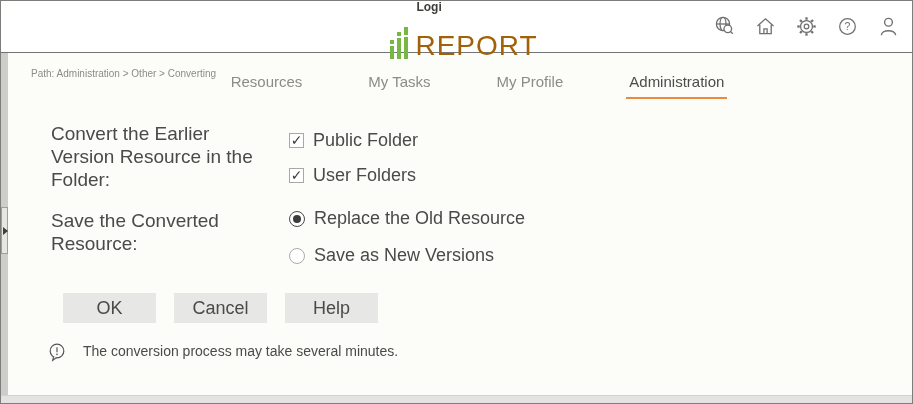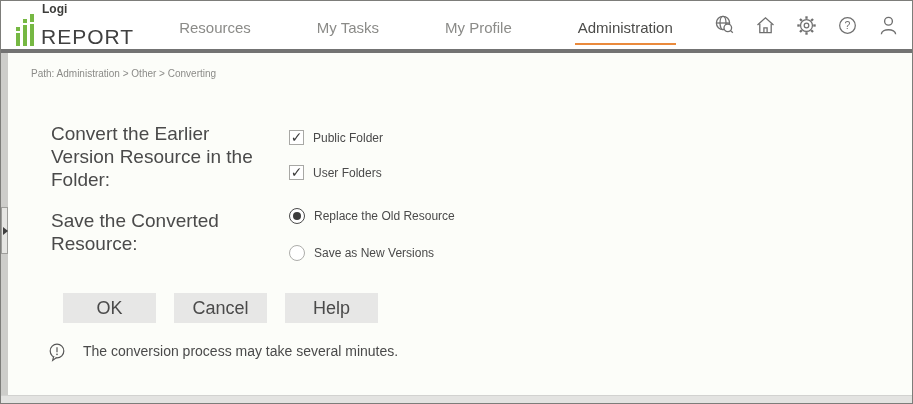--- a/index.html
+++ b/index.html
@@ -12,27 +12,27 @@
   }
   *{box-sizing:border-box;margin:0;padding:0;font-family:"Liberation Sans","DejaVu Sans",sans-serif;}
   body{background:#fff;margin:0;}
   .app{
     position:relative;width:913px;height:404px;
     border:1px solid #7d7d7a;background:#fcfdf9;overflow:hidden;
   }
   
   .header{
     position:absolute;left:0;top:0;width:100%;height:52px;
-    background:#ffffff;border-bottom:4px solid #737373;
-    display:flex;align-items:center;
+    background:#ffffff;border-bottom:1px solid #737373;
+    display:flex;align-items:center;flex-direction:column;
   }
   .logo{display:flex;align-items:flex-end;margin-left:14px;gap:4px;}
   .logo-text{display:flex;flex-direction:column;line-height:1;}
   .logo-top{font-size:12px;font-weight:bold;color:#3d3d3b;margin-left:1px;}
-  .logo-bottom{font-size:21px;color:#404040;letter-spacing:1px;margin-top:11px;}
+  .logo-bottom{font-size:28px;color:#a16207;letter-spacing:1px;margin-top:19px;}
   .nav{display:flex;align-items:center;margin-left:42px;gap:60px;height:100%;}
   .nav-item{
     font-size:15px;color:var(--muted);cursor:pointer;
     padding:9px 3px 7px 3px;border-bottom:2px solid transparent;margin-top:4px;
   }
   .nav-item.on{color:#4c4c4a;border-bottom-color:var(--accent);text-align:right;}
   .header-icons{position:absolute;right:12px;top:0;height:100%;display:flex;align-items:center;gap:17px;}
   .hicon{width:24px;height:24px;display:flex;align-items:center;justify-content:center;cursor:pointer;}
   .hicon svg{stroke:var(--icon);fill:none;stroke-width:1.3;}
   
@@ -45,21 +45,21 @@
     position:absolute;left:1px;top:50%;margin-top:-4px;width:0;height:0;
     border-left:5px solid #3f3f3f;border-top:4px solid transparent;border-bottom:4px solid transparent;
   }
   
   .breadcrumb{position:absolute;left:30px;top:67px;font-size:10px;color:var(--muted);}
   
   .flabel{position:absolute;left:50px;width:215px;font-size:19px;color:var(--ink);line-height:23px;}
   .flabel.row1{top:121px;}
   .flabel.row2{top:208px;}
   .opt{position:absolute;display:flex;align-items:center;gap:9px;cursor:pointer;}
-  .opt-label{font-size:12px;color:var(--ink);text-align:center;}
+  .opt-label{font-size:18px;color:var(--ink);text-align:center;}
   .checkbox{
     width:15px;height:15px;background:#fff;border:1px solid #a8a8a5;
     display:flex;align-items:center;justify-content:center;flex:0 0 auto;
   }
   .checkbox.on::after{content:"\2713";font-size:14px;font-weight:bold;color:#3c3c3c;margin-top:-2px;}
   .radio{
     width:16px;height:16px;background:#fff;border:1px solid #adadaa;border-radius:50%;
     display:flex;align-items:center;justify-content:center;flex:0 0 auto;
   }
   .radio.on{border-color:#4a4a4a;}

